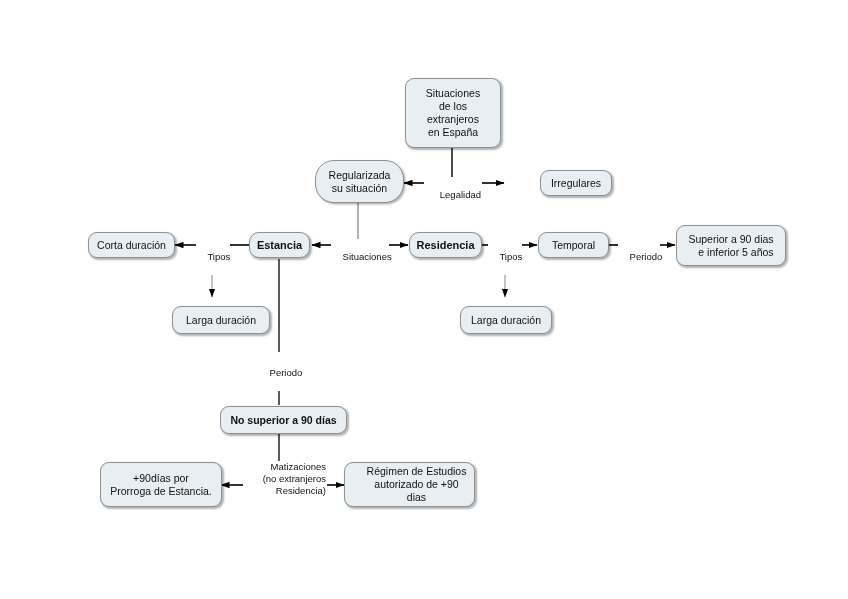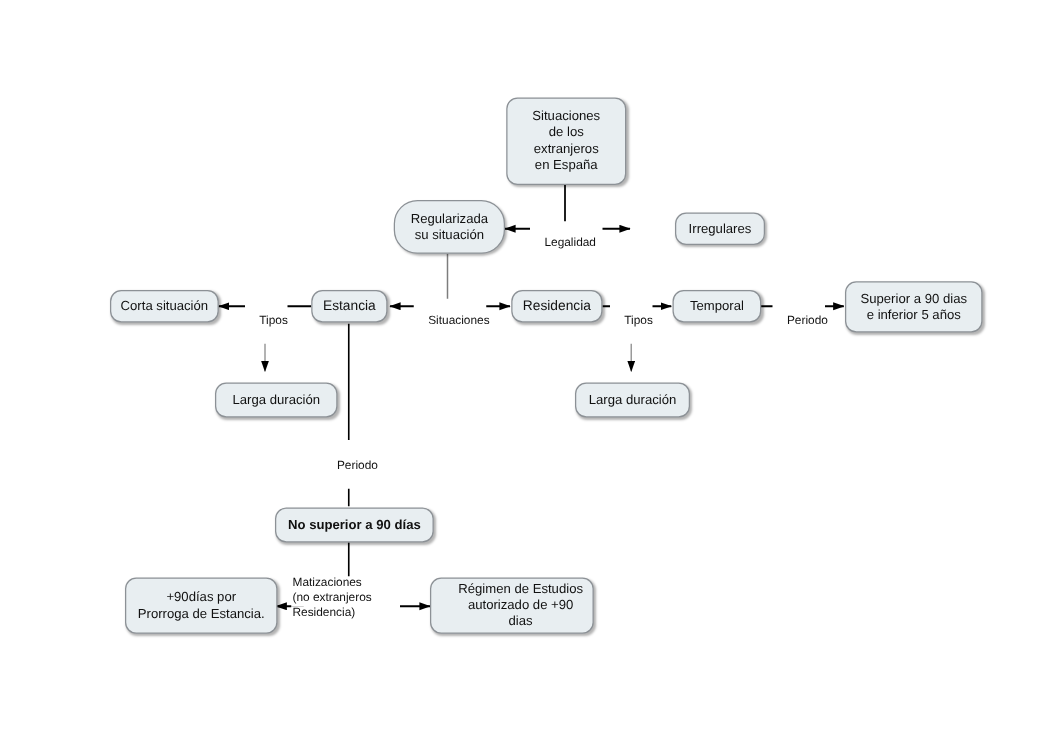--- a/index.html
+++ b/index.html
@@ -35,29 +35,30 @@
     align-items: center;
     justify-content: center;
     text-align: center;
     color: #111111;
     font-size: 10.5px;
     line-height: 13px;
     padding: 2px 6px;
     z-index: 3;
   }
   .node.bold {
-    font-weight: normal;
+    font-weight: bold;
     font-size: 11px;
+    border-radius: 10px;
   }
   .edge-label {
     position: absolute;
     color: #111111;
     font-size: 9.5px;
     line-height: 12px;
-    text-align: left;
+    text-align: right;
     white-space: pre;
     background: #ffffff;
     padding: 0 1px;
     z-index: 4;
   }
   .edge-label.multi {
     white-space: normal;
     background: transparent;
   }
   .edge-label.multi .lbl-line {
@@ -125,37 +126,37 @@
   <div class="node" style="left:315px; top:160px; width:89px; height:43px;border-radius:19px;">
     <span style="white-space:pre-line;">Regularizada
 su situación</span>
   </div>
 
   <div class="node" style="left:505px; top:170px; width:72px; height:26px;margin-left:35px;">
     <span style="white-space:pre-line;">Irregulares</span>
   </div>
 
   <div class="node" style="left:88px; top:232px; width:87px; height:26px;">
-    <span style="white-space:pre-line;">Corta situación</span>
+    <span style="white-space:pre-line;">Corta duración</span>
   </div>
 
   <div class="node bold" style="left:249px; top:232px; width:61px; height:26px;">
     <span style="white-space:pre-line;">Estancia</span>
   </div>
 
   <div class="node bold" style="left:409px; top:232px; width:73px; height:26px;">
     <span style="white-space:pre-line;text-align:center;">Residencia</span>
   </div>
 
   <div class="node" style="left:538px; top:232px; width:71px; height:26px;">
     <span style="white-space:pre-line;">Temporal</span>
   </div>
 
   <div class="node" style="left:676px; top:225px; width:110px; height:41px;">
-    <span style="white-space:pre-line;">Superior a 90 dias
+    <span style="white-space:pre-line;text-align:right;">Superior a 90 dias
 e inferior 5 años</span>
   </div>
 
   <div class="node" style="left:172px; top:306px; width:98px; height:28px;">
     <span style="white-space:pre-line;">Larga duración</span>
   </div>
 
   <div class="node" style="left:460px; top:306px; width:92px; height:28px;">
     <span style="white-space:pre-line;">Larga duración</span>
   </div>

